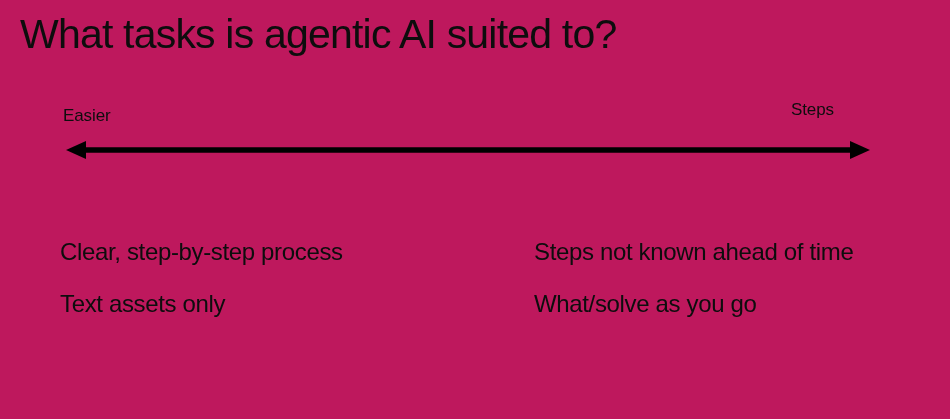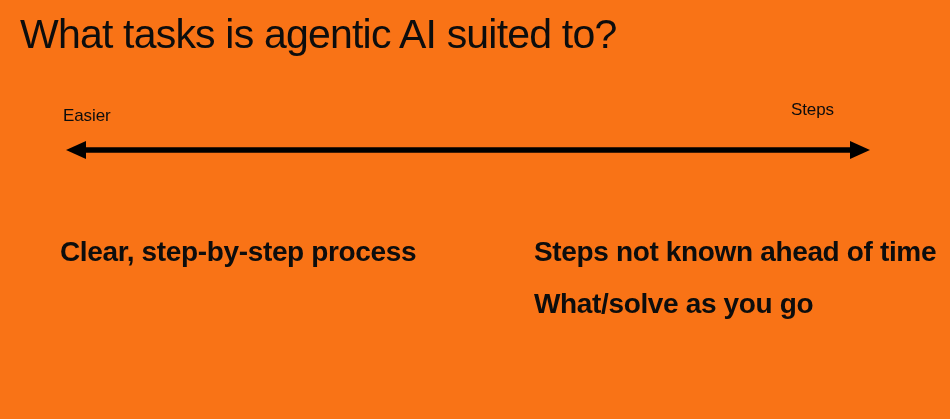--- a/index.html
+++ b/index.html
@@ -13,21 +13,21 @@
     position: relative;
     overflow: hidden;
     font-family: "Liberation Sans", sans-serif;
     color: #0d0d0d;
     -webkit-font-smoothing: antialiased;
   }
 
   .slide {
     position: absolute;
     inset: 0;
-    background: #f97316;
+    background: #be185d;
   }
 
   .slide-title {
     position: absolute;
     left: 20px;
     top: 8px;
     font-size: 41px;
     font-weight: 400;
     letter-spacing: -0.8px;
     line-height: 52px;
@@ -79,22 +79,22 @@
   }
 
   .column {
     position: absolute;
     top: 0;
   }
   .column.left  { left: 60px;  width: 430px; }
   .column.right { left: 534px; width: 430px; }
 
   .item {
-    font-size: 28px;
-    font-weight: 700;
+    font-size: 24px;
+    font-weight: 400;
     letter-spacing: -0.35px;
     line-height: 31px;
     white-space: nowrap;
     color: #0d0d0d;
     height: 52px;
   }
   .item:nth-child(3) { height: auto; }
 </style>
 </head>
 <body>
@@ -114,20 +114,21 @@
       <polygon points="4,14 24,5 24,23" fill="#000000"></polygon>
       <polygon points="808,14 788,5 788,23" fill="#000000"></polygon>
     </svg>
 
   </div>
 
   <div class="columns">
 
     <div class="column left">
       <div class="item">Clear, step-by-step process</div>
+      <div class="item">Text assets only</div>
     </div>
 
     <div class="column right">
       <div class="item">Steps not known ahead of time</div>
       <div class="item">What/solve as you go</div>
     </div>
 
   </div>
 
 </div>

